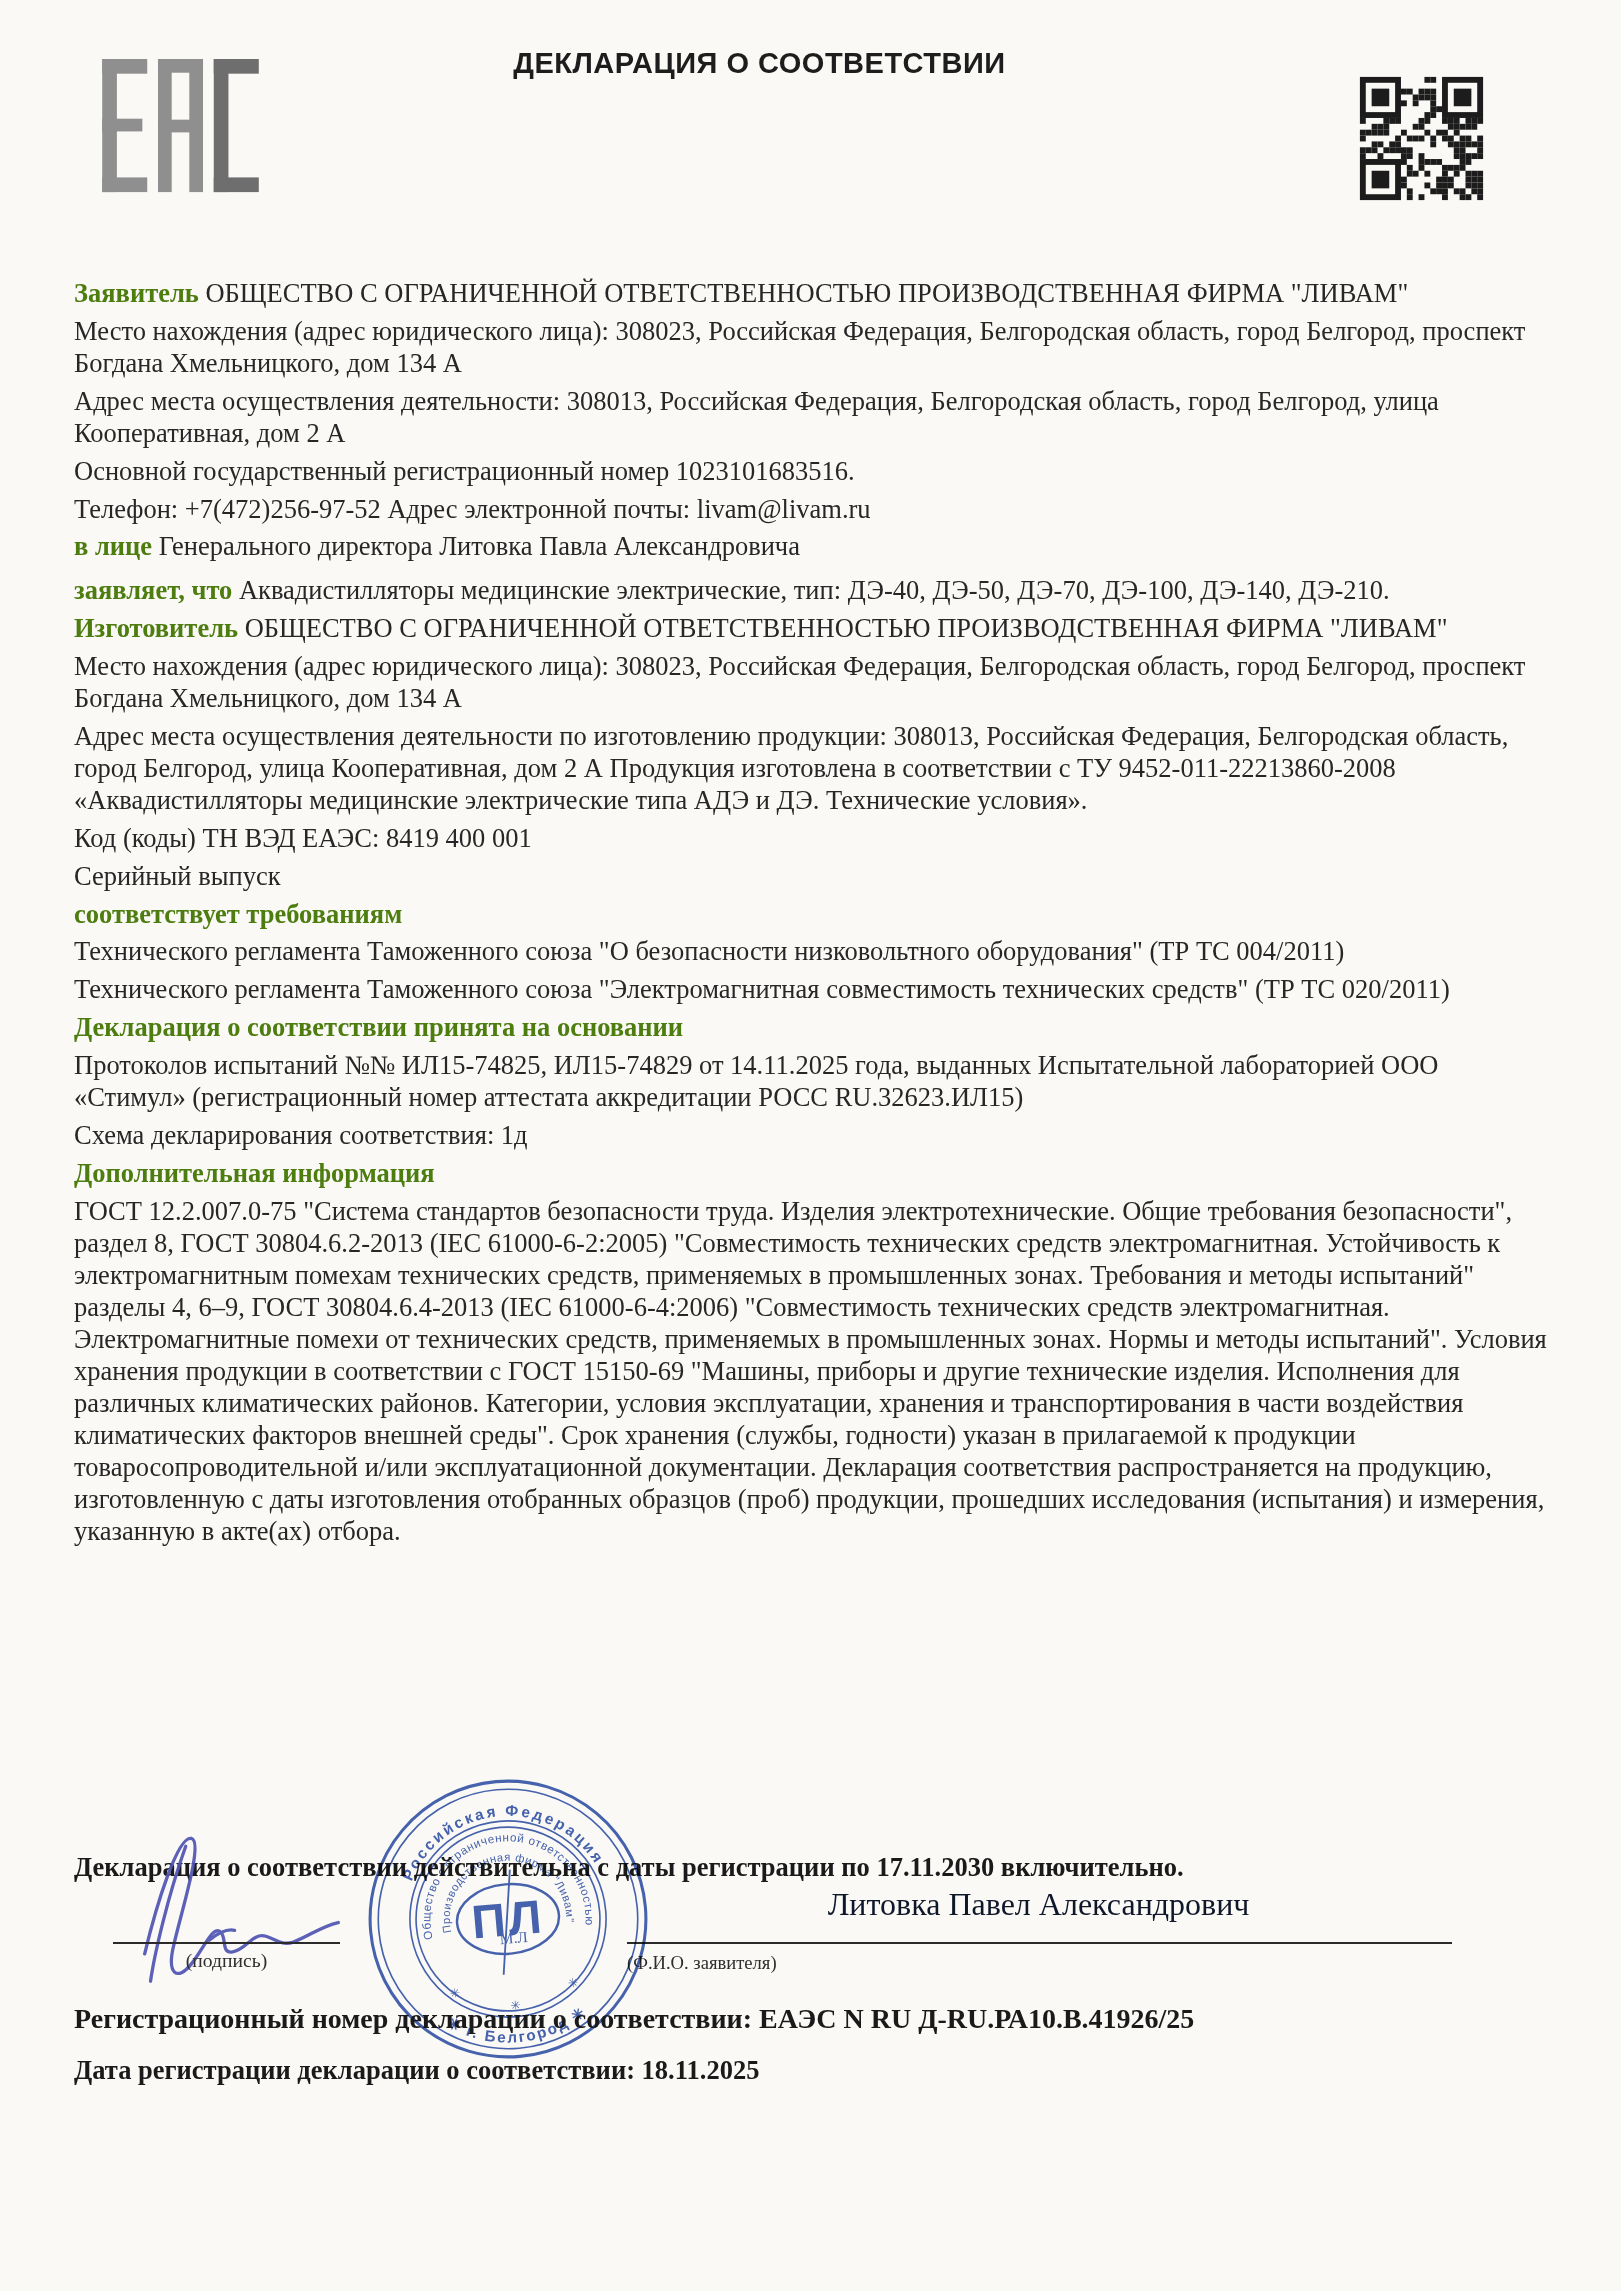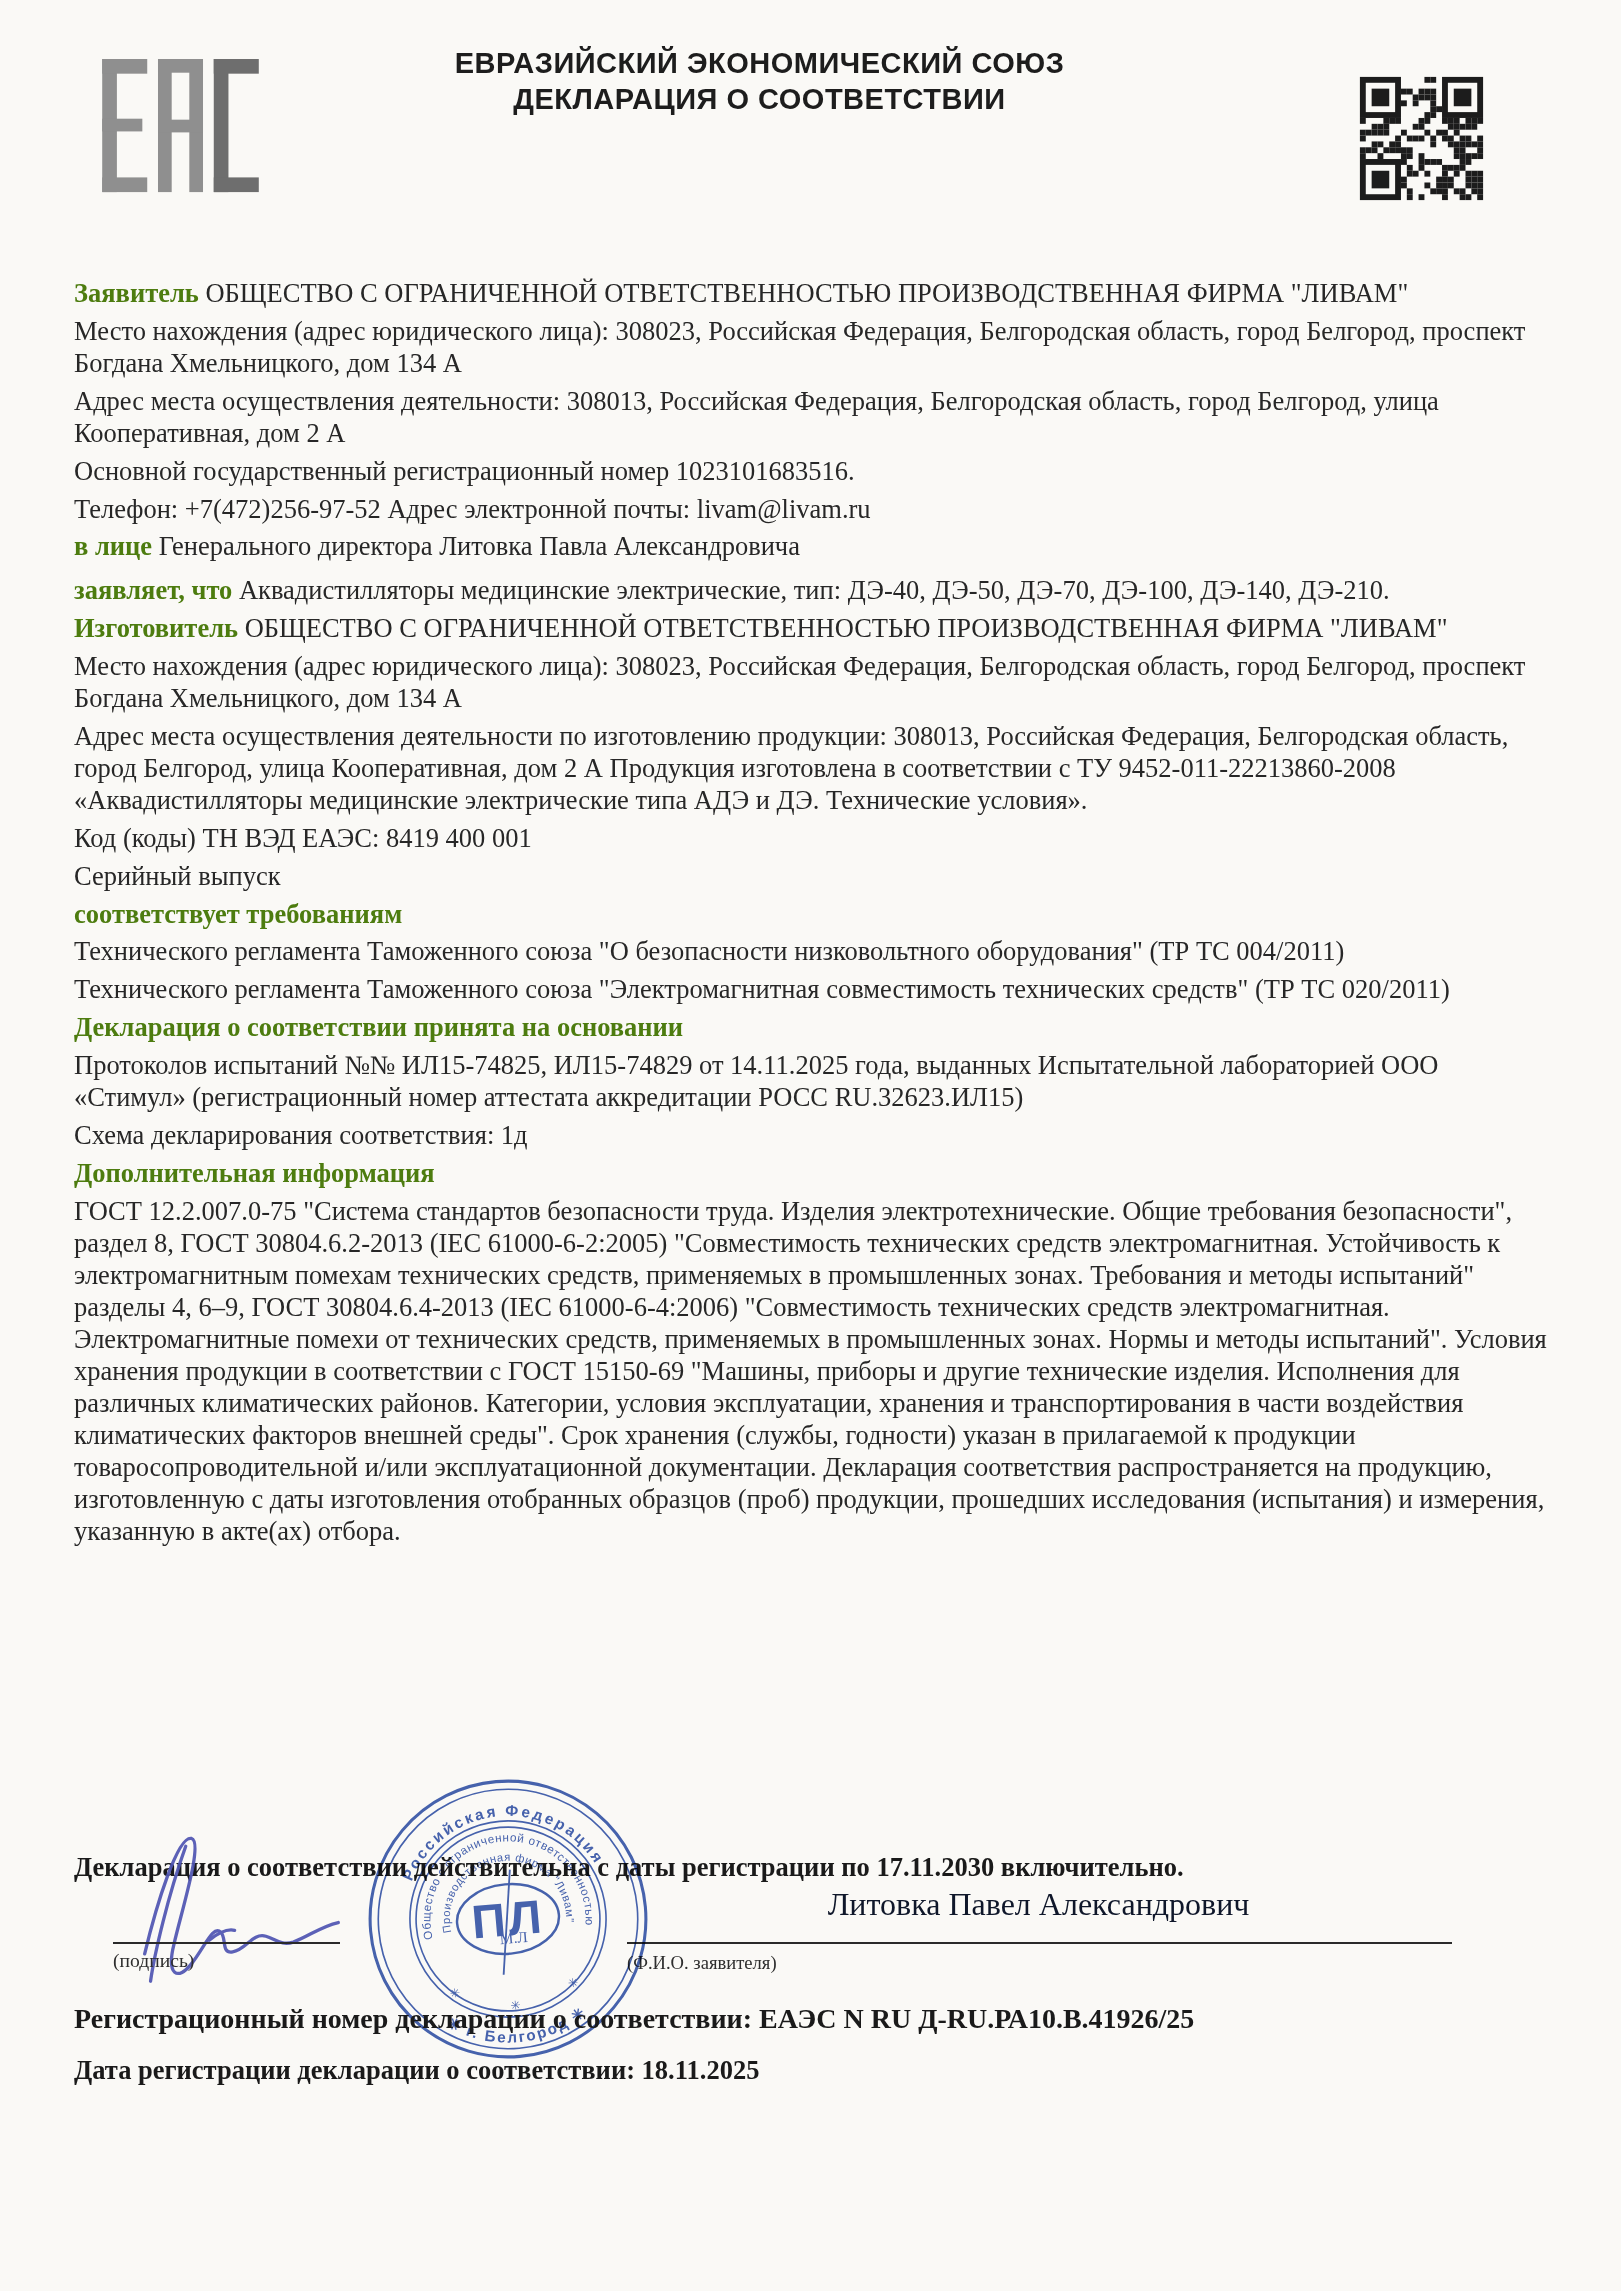--- a/index.html
+++ b/index.html
@@ -37,21 +37,21 @@
     position:absolute;left:74px;top:1852px;width:1476px;
     font-size:26.5px;font-weight:bold;color:#1a1a1a;
   }
   .sig-name{
     position:absolute;left:627px;top:1886px;width:823px;
     text-align:center;font-size:32px;color:#0f172a;
   }
   .sig-line{position:absolute;left:113px;top:1942px;width:227px;border-top:2.9px solid #2a2a2a;}
   .fio-line{position:absolute;left:627px;top:1942px;width:825px;border-top:2.9px solid #2a2a2a;}
   .sig-caption{
-    position:absolute;left:113px;top:1950px;width:227px;text-align:left;
+    position:absolute;left:113px;top:1950px;width:227px;text-align:center;
     font-size:19.6px;color:#2e2e2e;
   }
   .fio-caption{
     position:absolute;left:627px;top:1952px;width:825px;text-align:left;
     font-size:18.6px;color:#2e2e2e;
   }
   .reg-number{
     position:absolute;left:74px;top:2003px;width:1476px;
     font-size:28px;font-weight:bold;color:#1a1a1a;
   }
@@ -84,21 +84,20 @@
       <rect x="57" y="62" width="46" height="13"></rect>
     </g>
     <g fill="#6e6e6e">
       <rect x="114" y="0" width="15" height="136"></rect>
       <rect x="114" y="0" width="46" height="15"></rect>
       <rect x="114" y="121" width="46" height="15"></rect>
     </g>
   </svg>
 
   <div class="doc-title">
-    <div>ЕВРАЗИЙСКИЙ ЭКОНОМИЧЕСКИЙ СОЮЗ</div>
     <div>ДЕКЛАРАЦИЯ О СООТВЕТСТВИИ</div>
   </div>
 
   <svg class="qr" id="qr-svg" width="131" height="131" viewBox="0 0 134 134">
       <rect x="0" y="0" width="134" height="134" fill="#faf9f6"></rect>
       <rect x="70" y="4" width="6" height="6" fill="#1c1c1c"></rect>
       <rect x="76" y="4" width="6" height="6" fill="#1c1c1c"></rect>
       <rect x="46" y="16" width="6" height="6" fill="#1c1c1c"></rect>
       <rect x="52" y="16" width="6" height="6" fill="#1c1c1c"></rect>
       <rect x="64" y="16" width="6" height="6" fill="#1c1c1c"></rect>

